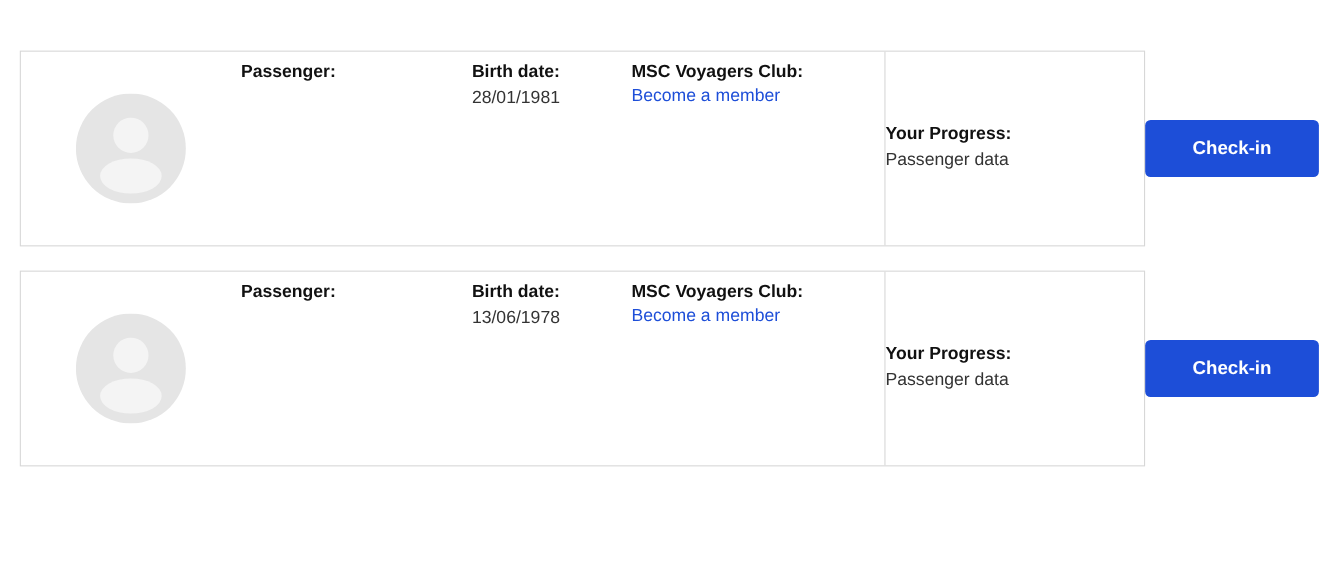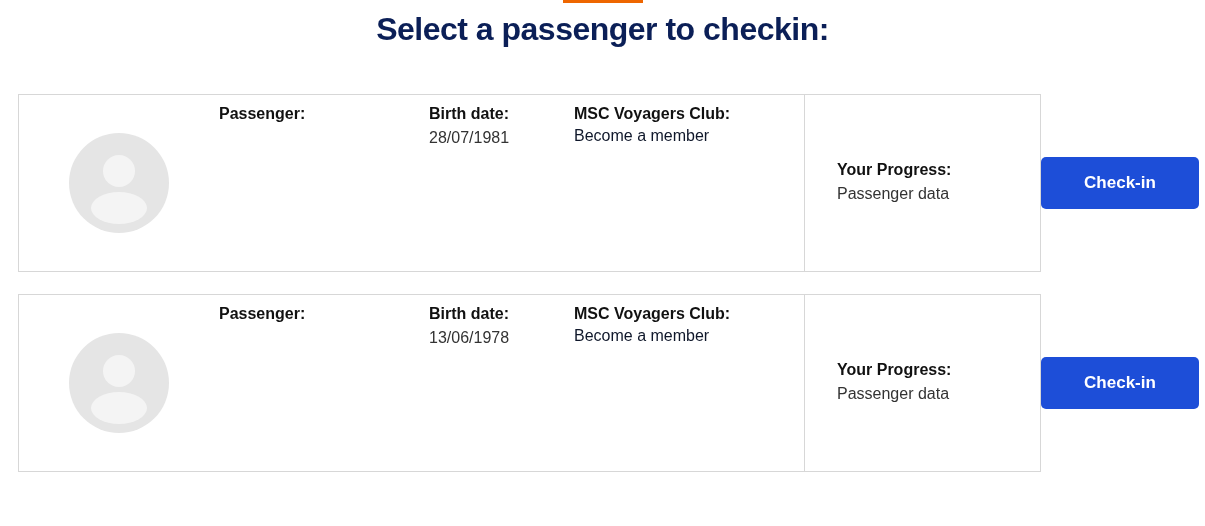--- a/index.html
+++ b/index.html
@@ -55,37 +55,36 @@
   .col-name     { width: 210px; }
   .col-birth    { width: 145px; }
   .col-club     { width: 230px; }
   .col-progress {
     width: 236px;
     border-left: 1px solid #d7d7d7;
     align-self: stretch;
     display: flex;
     flex-direction: column;
     justify-content: center;
-    padding-left: 32px;
   }
   .label {
     font-weight: 700;
     font-size: 16px;
     color: #111;
     display: block;
     margin-bottom: 4px;
   }
   .value {
     font-size: 16px;
     color: #333;
     line-height: 1.35;
   }
   .link {
     font-size: 16px;
-    color: #0f172a;
+    color: #1d4ed8;
     text-decoration: none;
     cursor: pointer;
   }
   
   .row {
     display: flex;
     align-items: center;
     margin-bottom: 22px;
   }
   .row .card {
@@ -111,44 +110,40 @@
     border-radius: 5px;
     cursor: pointer;
     text-align: center;
   }
 </style>
 </head>
 <body>
 
 <div class="wrap">
 
-  <div class="title-block">
-    <div class="top-rule"></div>
-    <h1 class="page-title">Select a passenger to checkin:</h1>
-  </div>
 
   <div class="cards">
 
     <div class="row">
       <div class="card">
         <div class="col-avatar">
           <div class="avatar">
             <svg viewBox="0 0 100 100" width="100" height="100">
               <circle cx="50" cy="50" r="50" fill="#e5e5e5"></circle>
               <circle cx="50" cy="38" r="16" fill="#f4f4f4"></circle>
               <ellipse cx="50" cy="75" rx="28" ry="16" fill="#f4f4f4"></ellipse>
             </svg>
           </div>
         </div>
         <div class="col col-name">
           <span class="label">Passenger:</span>
         </div>
         <div class="col col-birth">
           <span class="label">Birth date:</span>
-          <span class="value">28/07/1981</span>
+          <span class="value">28/01/1981</span>
         </div>
         <div class="col col-club">
           <span class="label">MSC Voyagers Club:</span>
           <a class="link">Become a member</a>
         </div>
         <div class="col col-progress">
           <span class="label">Your Progress:</span>
           <span class="value">Passenger data</span>
         </div>
       </div>

